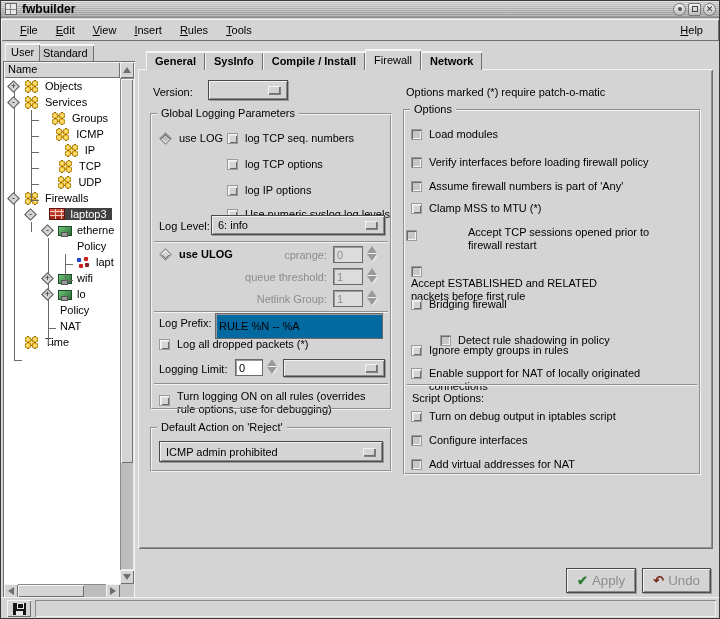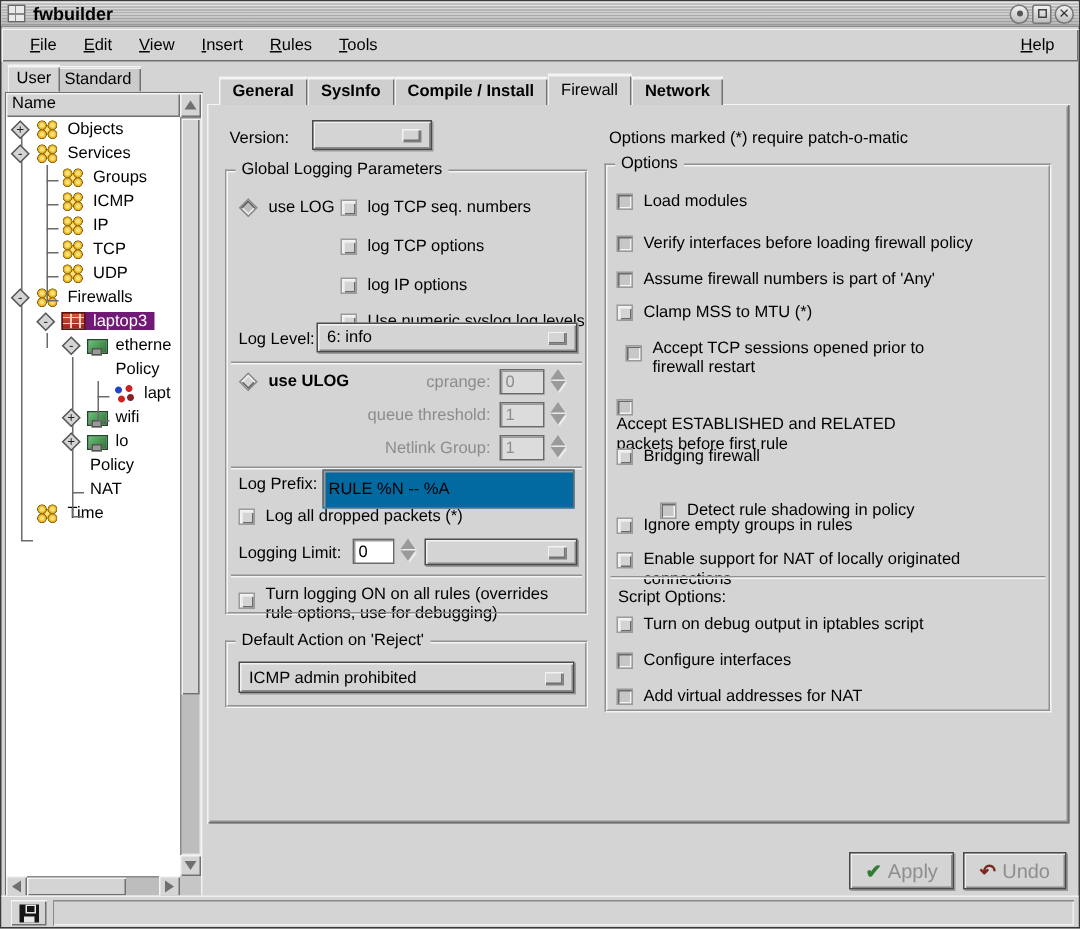--- a/index.html
+++ b/index.html
@@ -68,24 +68,24 @@
   .hsb-right { position:absolute; right:0; top:0; width:14px; height:14px; }
   .hsb-thumb { position:absolute; left:14px; top:1px; width:66px; height:12px; }
   .arr { display:flex; align-items:center; justify-content:center; }
   .tri-u { width:0; height:0; border-left:4px solid transparent; border-right:4px solid transparent; border-bottom:6px solid #6f6f6f; }
   .tri-d { width:0; height:0; border-left:4px solid transparent; border-right:4px solid transparent; border-top:6px solid #6f6f6f; }
   .tri-l { width:0; height:0; border-top:4px solid transparent; border-bottom:4px solid transparent; border-right:6px solid #6f6f6f; }
   .tri-r { width:0; height:0; border-top:4px solid transparent; border-bottom:4px solid transparent; border-left:6px solid #6f6f6f; }
 
   
   .trow { position:relative; height:16px; display:flex; align-items:center; white-space:nowrap; }
-  .trow.d0 { padding-left:20px; } .trow.d1 { padding-left:37px; }
+  .trow.d0 { padding-left:20px; } .trow.d1 { padding-left:37px;justify-content:center; }
   .trow.d2 { padding-left:54px; } .trow.d3 { padding-left:71px; }
   .tlabel { padding:0 2px; }
-  .sel-wrap { display:flex; align-items:center; background:#701a75; color:#fff; padding:0 3px 0 0; }
+  .sel-wrap { display:flex; align-items:center; background:#404040; color:#fff; padding:0 3px 0 0; }
   .exp { position:absolute; width:9px; height:9px; top:3.5px; background:#d4d4d4;
     border:1px solid #555; transform:rotate(45deg); z-index:3; }
   .exp span { position:absolute; left:-1px; top:-3px; width:9px; text-align:center;
     transform:rotate(-45deg); font-size:9px; line-height:13px; color:#222; }
   .trow.d0 .exp { left:5px; } .trow.d1 .exp { left:22px; } .trow.d2 .exp { left:39px; }
   .tline { position:absolute; background:#6a6a6a; z-index:1; }
 
   
   .ticon { width:16px; height:13px; flex:none; margin-right:3px; position:relative; }
   .icon-lib { background:
@@ -477,21 +477,21 @@
           <span class="cblabel">Verify interfaces before loading firewall policy</span>
         </div>
         <div class="cbrow" style="left:7px; top:70px;">
           <span class="cb on"></span>
           <span class="cblabel">Assume firewall numbers  is part of  'Any'</span>
         </div>
         <div class="cbrow" style="left:7px; top:92px;">
           <span class="cb off"></span>
           <span class="cblabel">Clamp MSS to MTU (*)</span>
         </div>
-        <div class="cbrow" style="left:13px; top:116px;">
+        <div class="cbrow" style="left:2px; top:116px;gap:44px;">
           <span class="cb on" style="margin-top:4px;"></span>
           <span class="cblabel">Accept TCP sessions opened prior to
 firewall restart</span>
         </div>
         <div class="cbrow" style="left:7px; top:152px;flex-direction:column;">
           <span class="cb on" style="margin-top:4px;"></span>
           <span class="cblabel">Accept ESTABLISHED and RELATED
 packets before first rule</span>
         </div>
         <div class="cbrow" style="left:7px; top:188px;">

